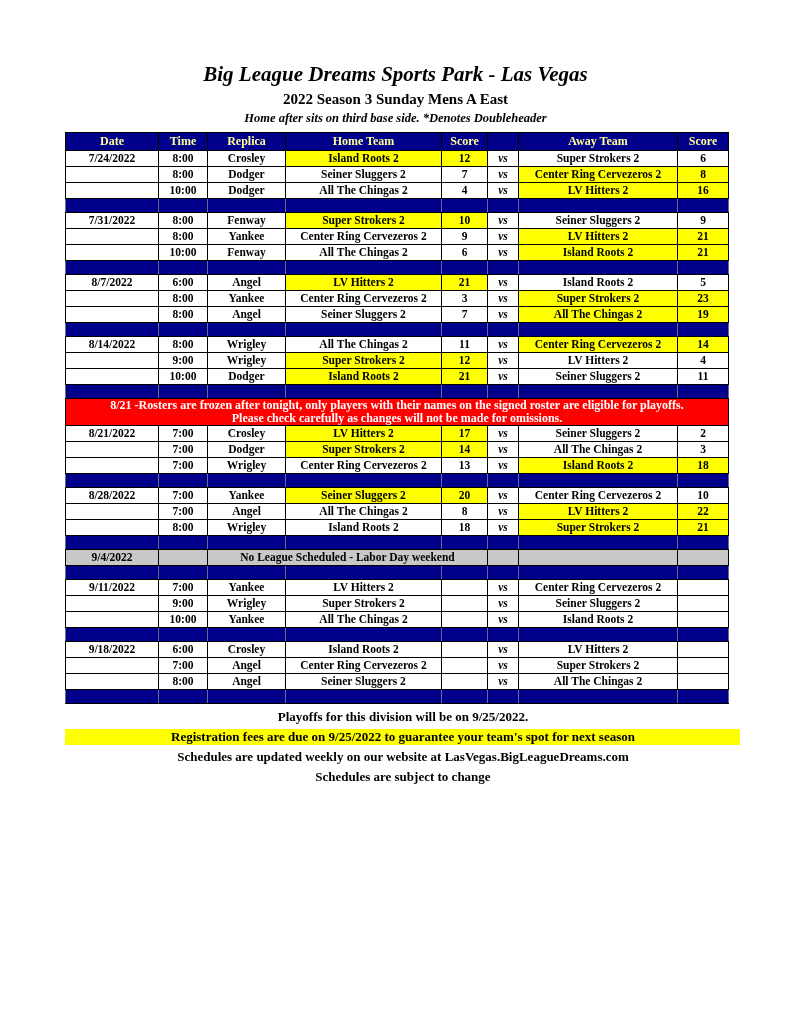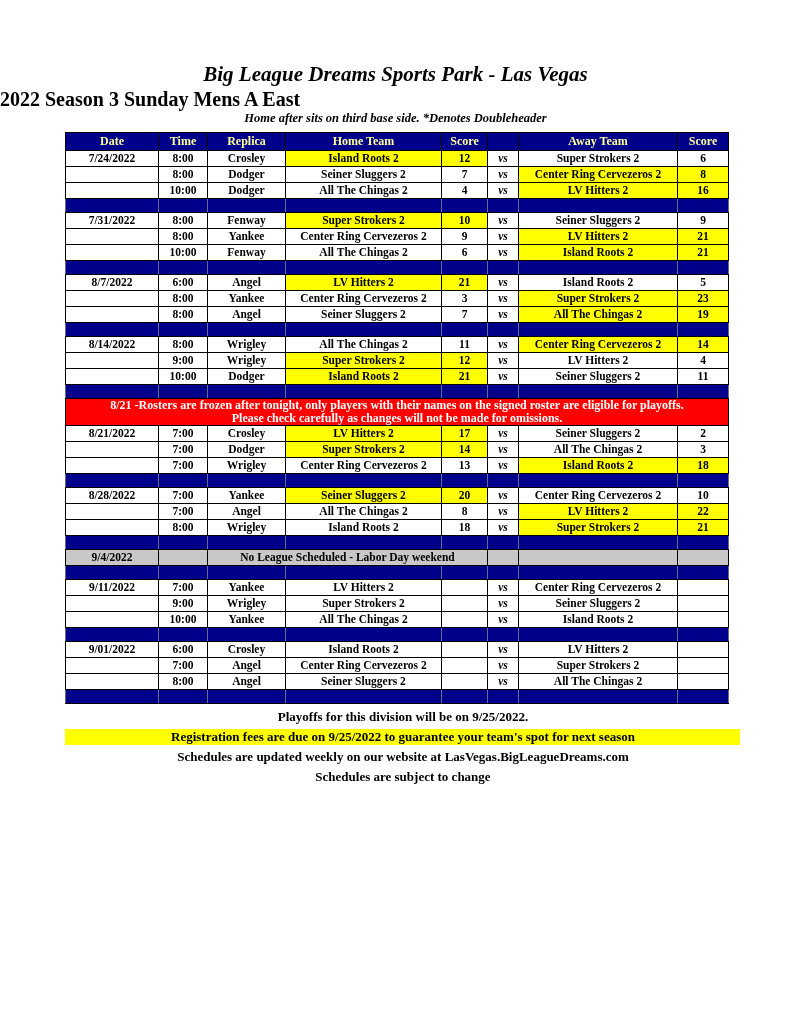--- a/index.html
+++ b/index.html
@@ -9,21 +9,21 @@
     background: #ffffff;
     font-family: "Liberation Serif", serif;
     color: #000;
   }
   .doc { padding-top: 60px; }
   .page-title {
     font-size: 21px; font-weight: bold; text-align: center;
     line-height: 28px; margin: 0; font-style: italic;
   }
   .page-subtitle {
-    font-size: 20px; font-weight: bold; 
+    font-size: 15px; font-weight: bold; text-align: center;
     line-height: 22px; margin: 0;
   }
   .page-note {
     font-size: 12.5px; font-weight: bold; font-style: italic;
     text-align: center; line-height: 17px; margin: 0 0 5px 0;
   }
   table.sched {
     border-collapse: collapse; table-layout: fixed;
     width: 663px; margin-left: 65px;
     border: 1px solid #f97316;
@@ -391,21 +391,21 @@
           <td></td>
           <td></td>
           <td></td>
           <td></td>
           <td></td>
           <td></td>
           <td></td>
           <td></td>
         </tr>
         <tr class="game">
-          <td>9/01/2022</td>
+          <td>9/18/2022</td>
           <td>6:00</td>
           <td>Crosley</td>
           <td>Island Roots 2</td>
           <td></td>
           <td class="vs">vs</td>
           <td>LV Hitters 2</td>
           <td></td>
         </tr>
         <tr class="game">
           <td></td>

